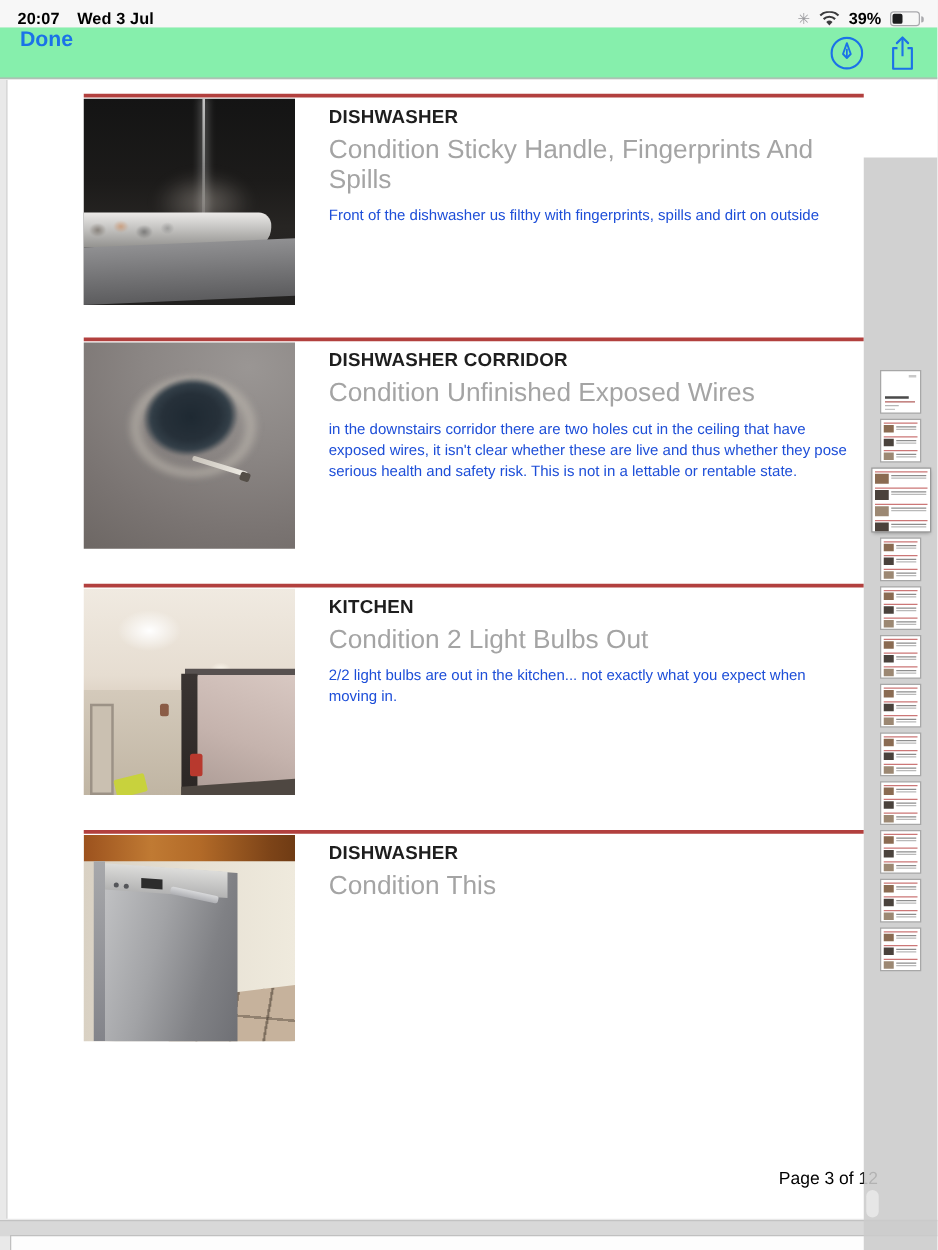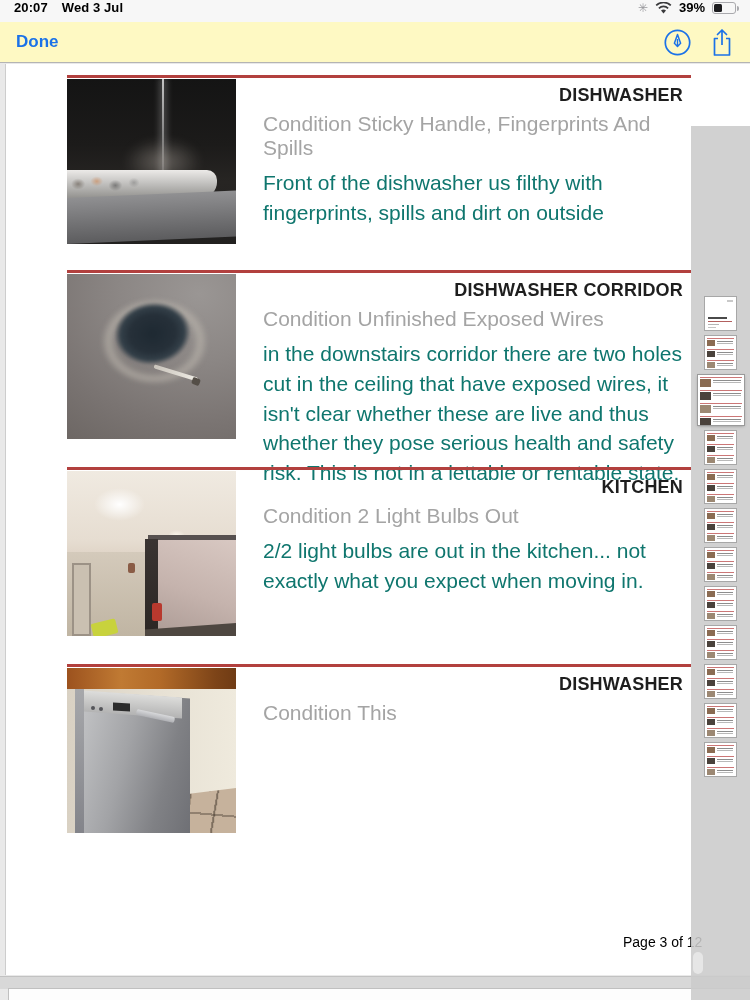--- a/index.html
+++ b/index.html
@@ -5,37 +5,37 @@
   html,body{margin:0;padding:0;}
   body{
     width:750px;height:1000px;overflow:hidden;position:relative;
     background:#e9e9e9;
     font-family:"Liberation Sans",sans-serif;
     -webkit-font-smoothing:antialiased;
   }
   
   .status-bar{
     position:absolute;top:0;left:0;right:0;height:22px;background:#f7f7f7;
-    display:flex;align-items:flex-start;justify-content:space-between;
+    display:flex;align-items:flex-end;justify-content:space-between;
     padding:0 14px;box-sizing:border-box;z-index:30;font-size:13px;color:#000;
   }
   .sb-left{display:flex;gap:14px;font-weight:700;letter-spacing:.1px;}
   .sb-left .date{font-weight:600;}
   .sb-right{display:flex;align-items:center;gap:7px;}
   .spinner{color:#9a9a9e;font-size:12px;line-height:1;}
   .wifi{width:17px;height:12px;}
   .batt-pct{font-weight:600;}
   .battery{width:24px;height:12px;border:1px solid #a9a9ad;border-radius:3px;position:relative;box-sizing:border-box;}
   .battery .fill{position:absolute;left:1px;top:1px;bottom:1px;width:38%;background:#1c1c1e;border-radius:1.5px;}
   .battery .nub{position:absolute;right:-4px;top:3px;width:2.5px;height:5px;background:#a9a9ad;border-radius:0 2px 2px 0;}
   
   .nav-bar{
-    position:absolute;top:22px;left:0;right:0;height:41px;background:#fef9c3;
+    position:absolute;top:22px;left:0;right:0;height:41px;background:#86efac;
     border-bottom:1px solid #b4b4b4;z-index:30;
-    display:flex;align-items:center;box-sizing:border-box;padding:0 16px;
+    display:flex;box-sizing:border-box;padding:0 16px;
   }
   .done-btn{color:#1b72e8;font-size:17px;font-weight:600;cursor:pointer;}
   .nav-title{
     position:absolute;left:0;right:0;text-align:center;
     font-size:17px;font-weight:600;color:#101010;pointer-events:none;
   }
   .nav-actions{margin-left:auto;display:flex;align-items:center;gap:19px;z-index:2;}
   .nav-actions svg{display:block;}
   
   .viewer{position:absolute;top:63px;left:0;right:0;bottom:0;background:#e9e9e9;}
@@ -45,23 +45,23 @@
   }
   .page-gap{position:absolute;top:913px;left:0;right:0;height:12px;background:#d8d8d8;border-top:1px solid #c2c2c2;}
   .next-page{position:absolute;top:925px;left:8px;right:0;bottom:0;background:#fdfdfd;border:1px solid #c0c0c0;border-right:none;border-bottom:none;}
   
   .section{position:absolute;left:61px;width:624px;}
   .s1{top:11px;} .s2{top:206px;} .s3{top:403px;} .s4{top:600px;}
   .red-line{height:3px;background:#b2403e;}
   .photo{position:absolute;left:0;top:4px;width:169px;height:165px;overflow:hidden;background:#888;}
   .photo i{position:absolute;display:block;}
   .sec-text{margin-left:196px;width:420px;}
-  .sec-title{font-size:18px;font-weight:700;color:#1e1e1e;margin-top:7px;letter-spacing:.2px;text-align:right;}
+  .sec-title{font-size:15px;font-weight:700;color:#1e1e1e;margin-top:7px;letter-spacing:.2px;}
   .sec-cond{font-size:21px;color:#a4a4a4;margin-top:6px;}
-  .sec-body{font-size:21px;color:#0f766e;margin-top:8px;line-height:1.42;}
+  .sec-body{font-size:12px;color:#1d4ed8;margin-top:8px;line-height:1.42;}
   .page-num{position:absolute;left:617px;top:870px;font-size:14px;color:#000000;}
   
   .p1{background:linear-gradient(180deg,#141414 0%,#1c1b1a 40%,#272523 62%,#222120 100%);}
   .p1 .streak{left:56%;top:0;width:2px;height:60%;background:linear-gradient(180deg,rgba(255,255,255,.75),rgba(255,255,255,.25));box-shadow:0 0 7px 2px rgba(255,255,255,.28);}
   .p1 .glow{left:34%;top:36%;width:46%;height:28%;background:radial-gradient(closest-side,rgba(215,205,195,.38),rgba(0,0,0,0));filter:blur(5px);}
   .p1 .handle{left:0;top:55%;width:89%;height:17%;border-radius:0 10px 16px 0;
     background:linear-gradient(180deg,#eceae8 0%,#c4c3c1 45%,#93928f 100%);}
   .p1 .handle-shimmer{left:0;top:55%;width:55%;height:17%;
     background:radial-gradient(10px 8px at 12% 50%,rgba(90,80,70,.55),transparent 70%),
                radial-gradient(9px 7px at 32% 40%,rgba(205,120,60,.5),transparent 70%),

